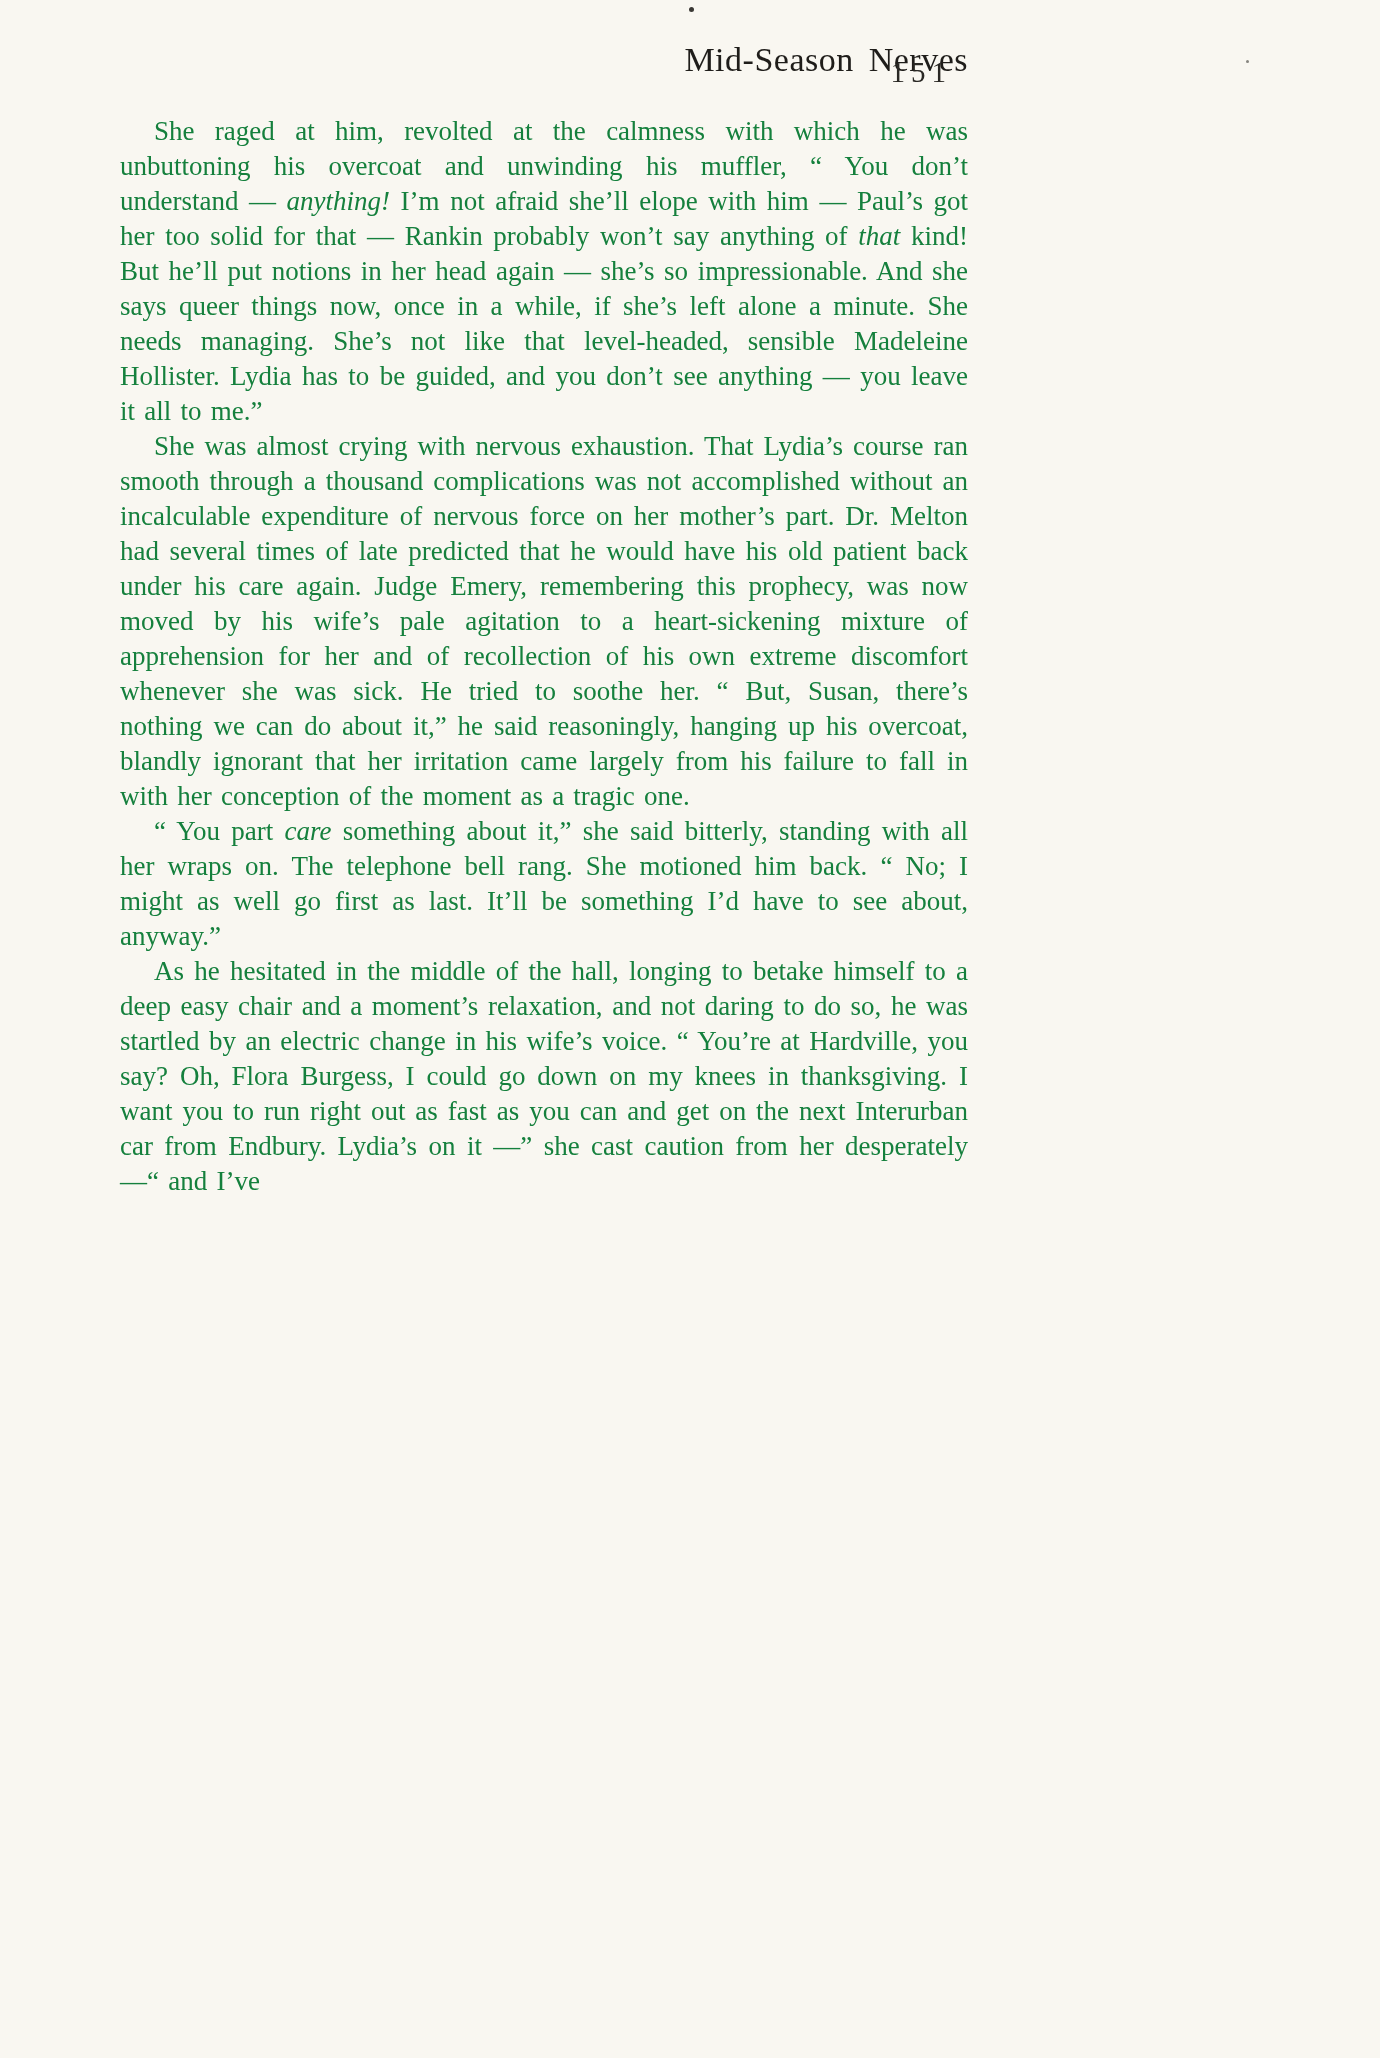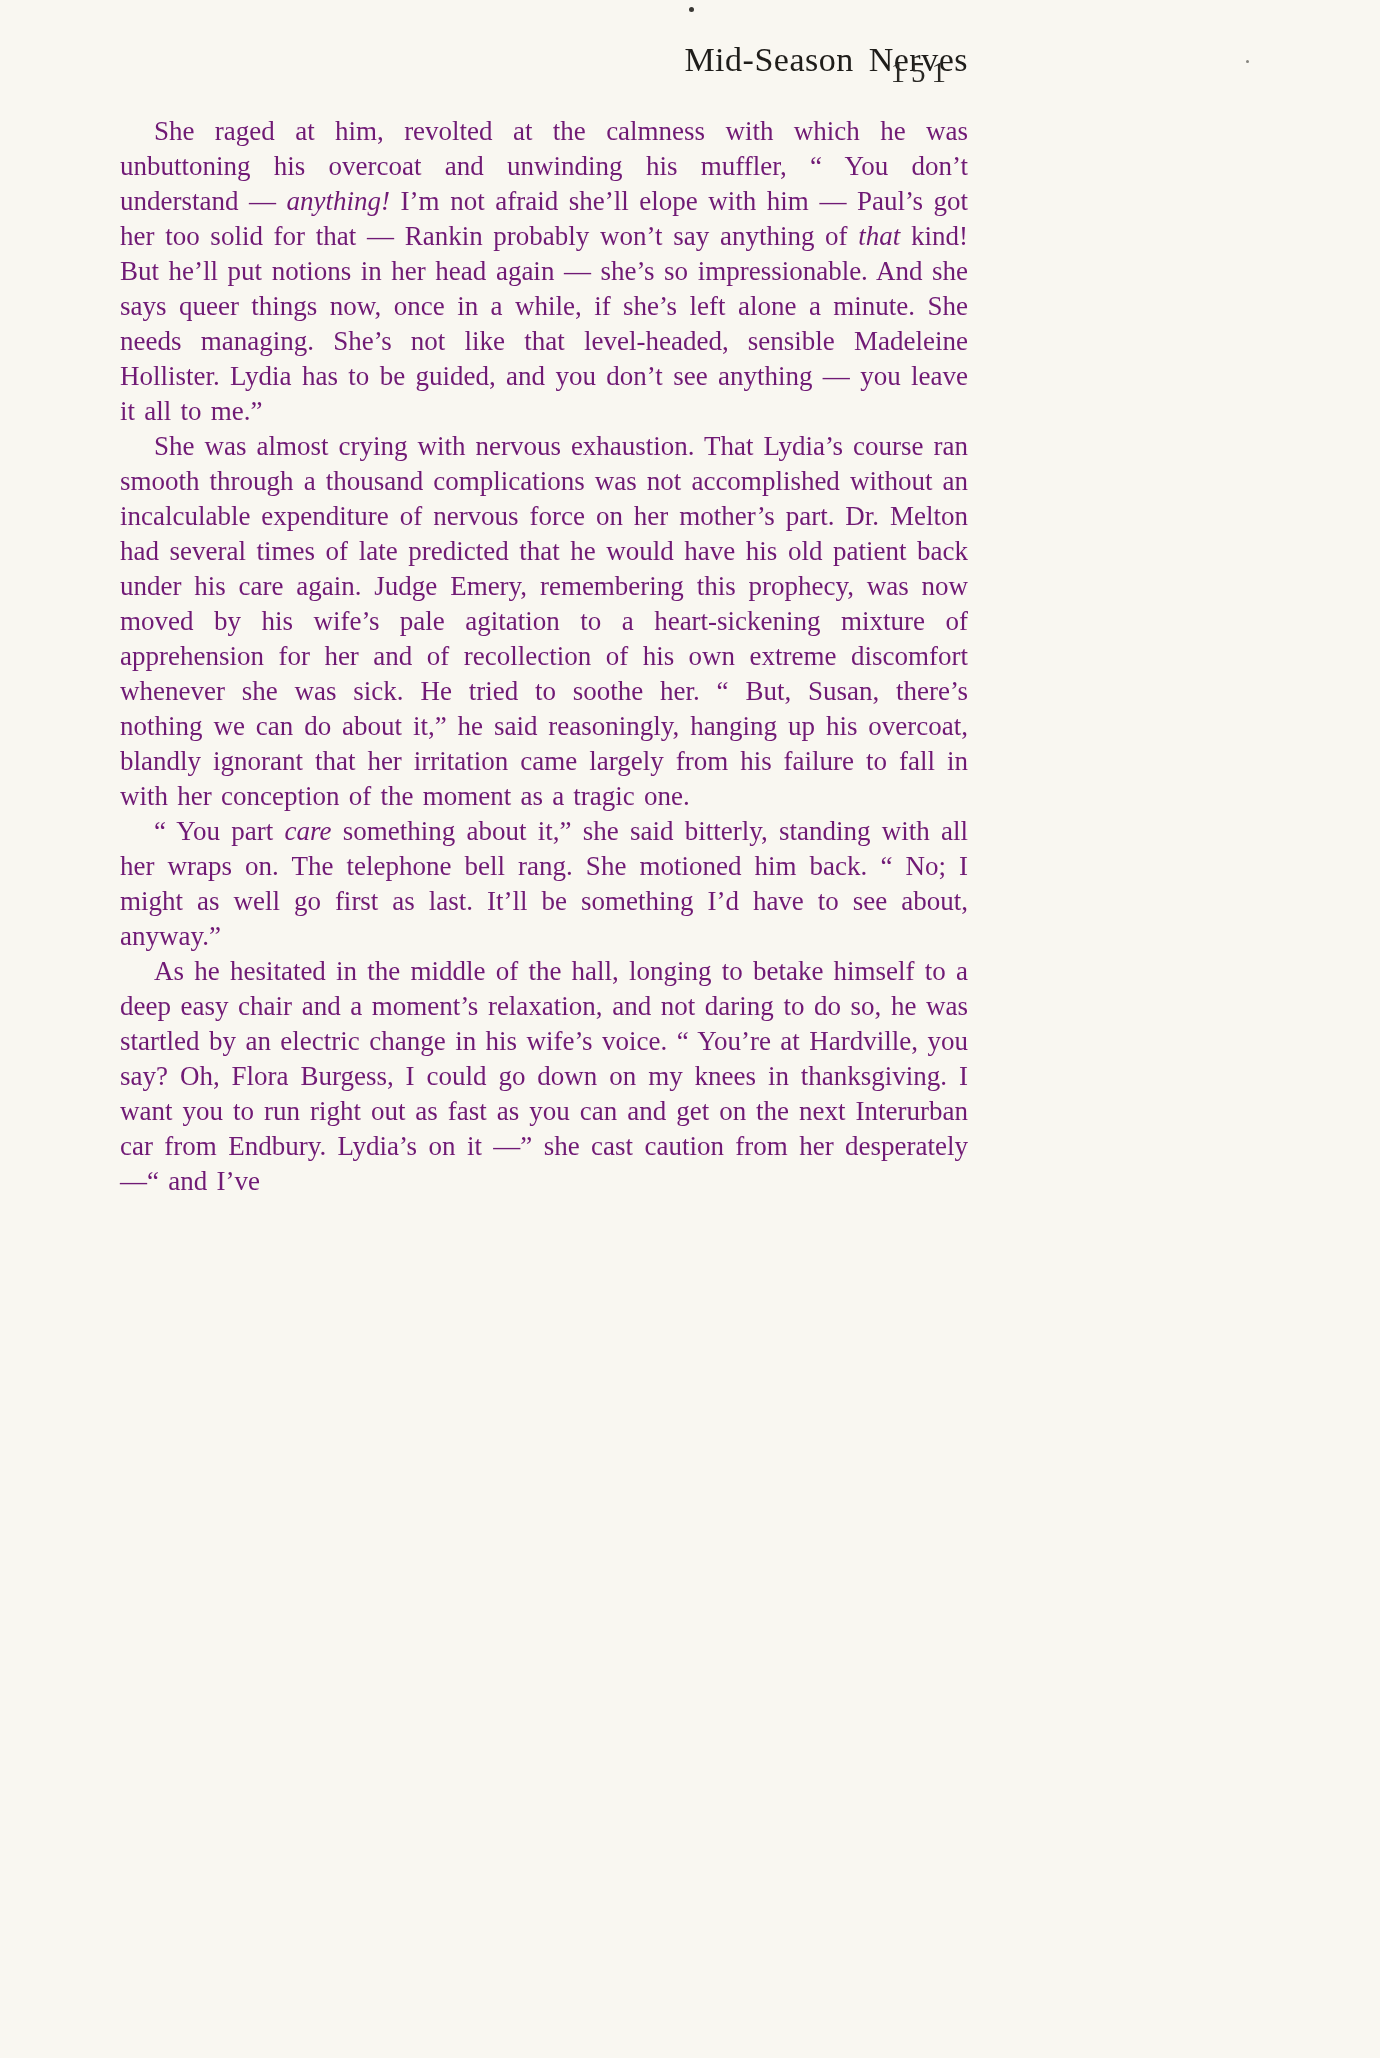--- a/index.html
+++ b/index.html
@@ -48,21 +48,21 @@
     letter-spacing: 6px;
     line-height: 52px;
     color: #2a2824;
     margin-left: 42px;
   }
   .page-body {
     font-size: 27px;
     line-height: 35px;
     text-align: justify;
     word-spacing: 2.5px;
-    color: #701a75;
+    color: #15803d;
   }
   .para {
     margin: 0;
     text-indent: 34px;
   }
   .para em {
     font-style: italic;
   }
   .speck {
     position: absolute;

